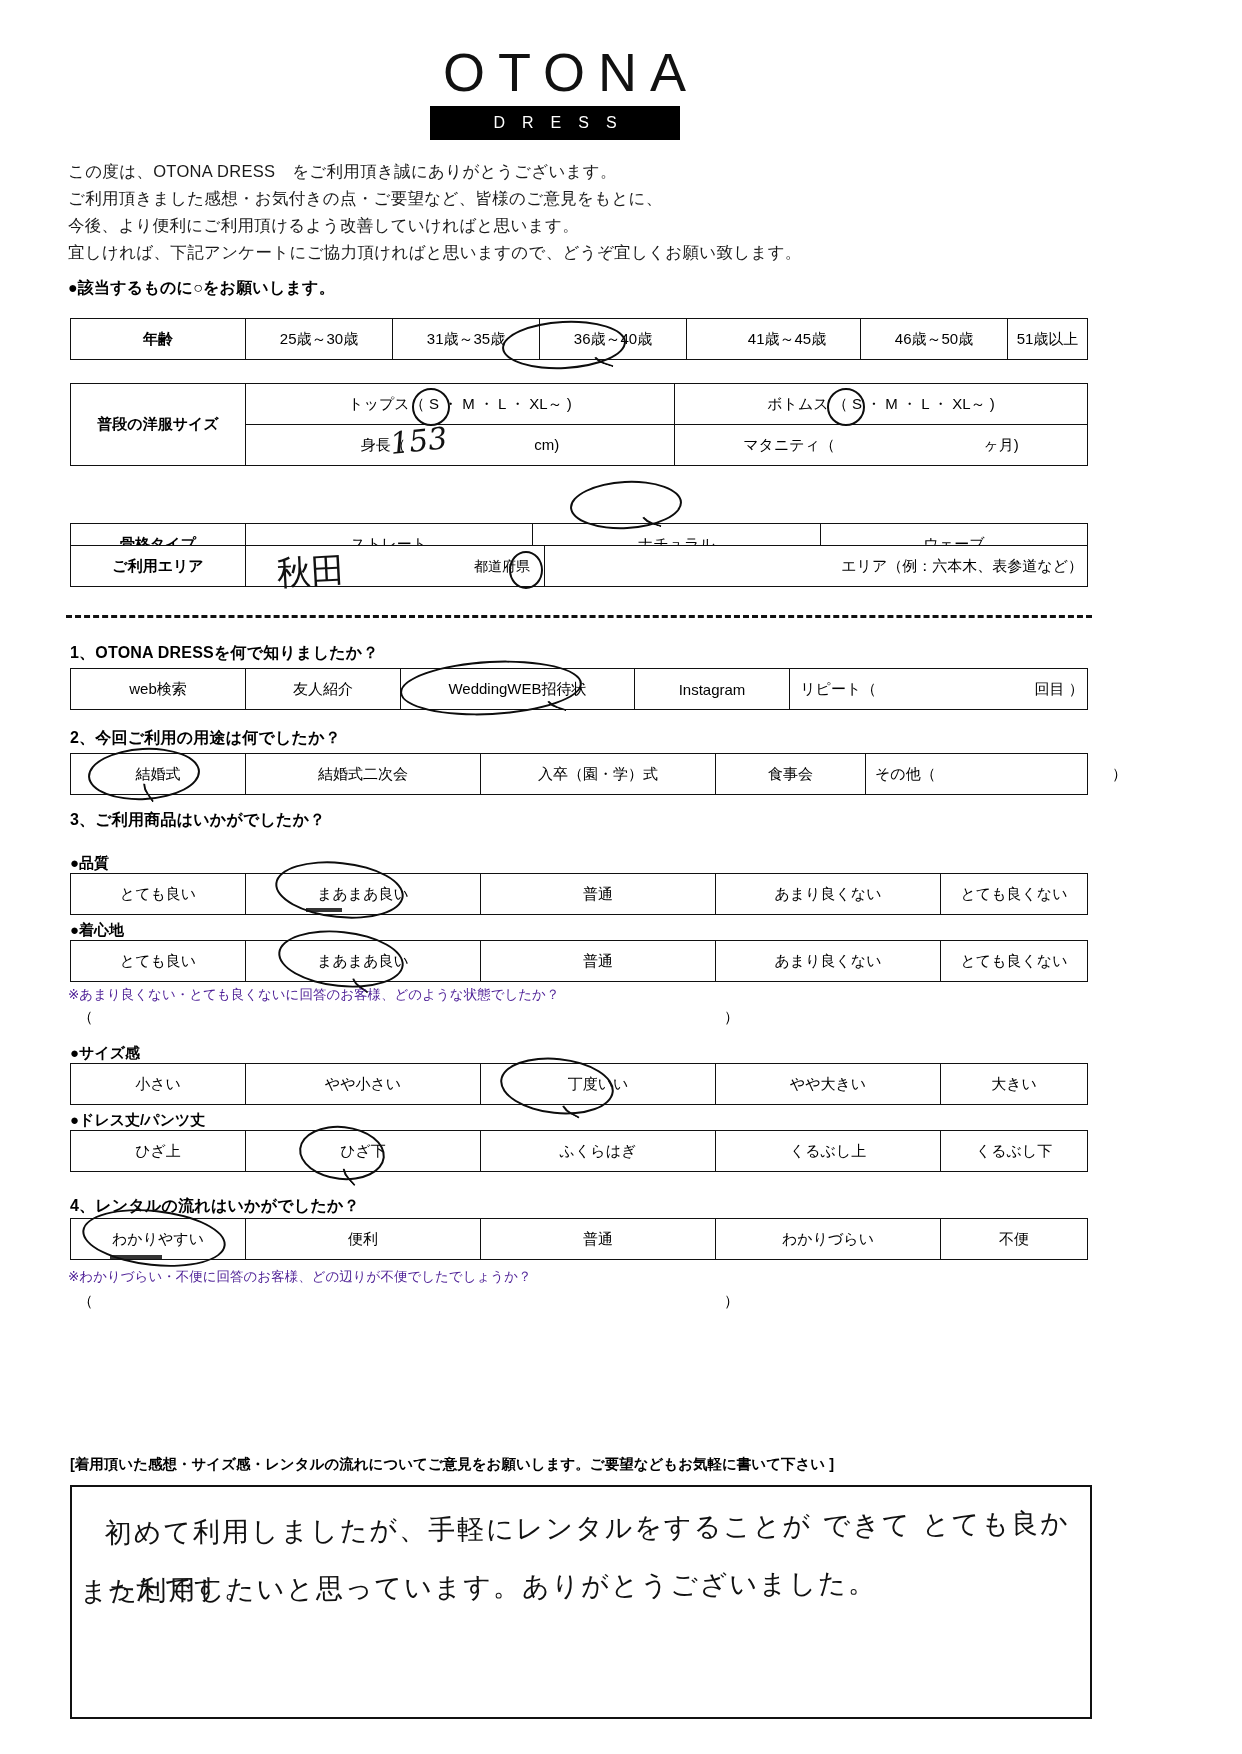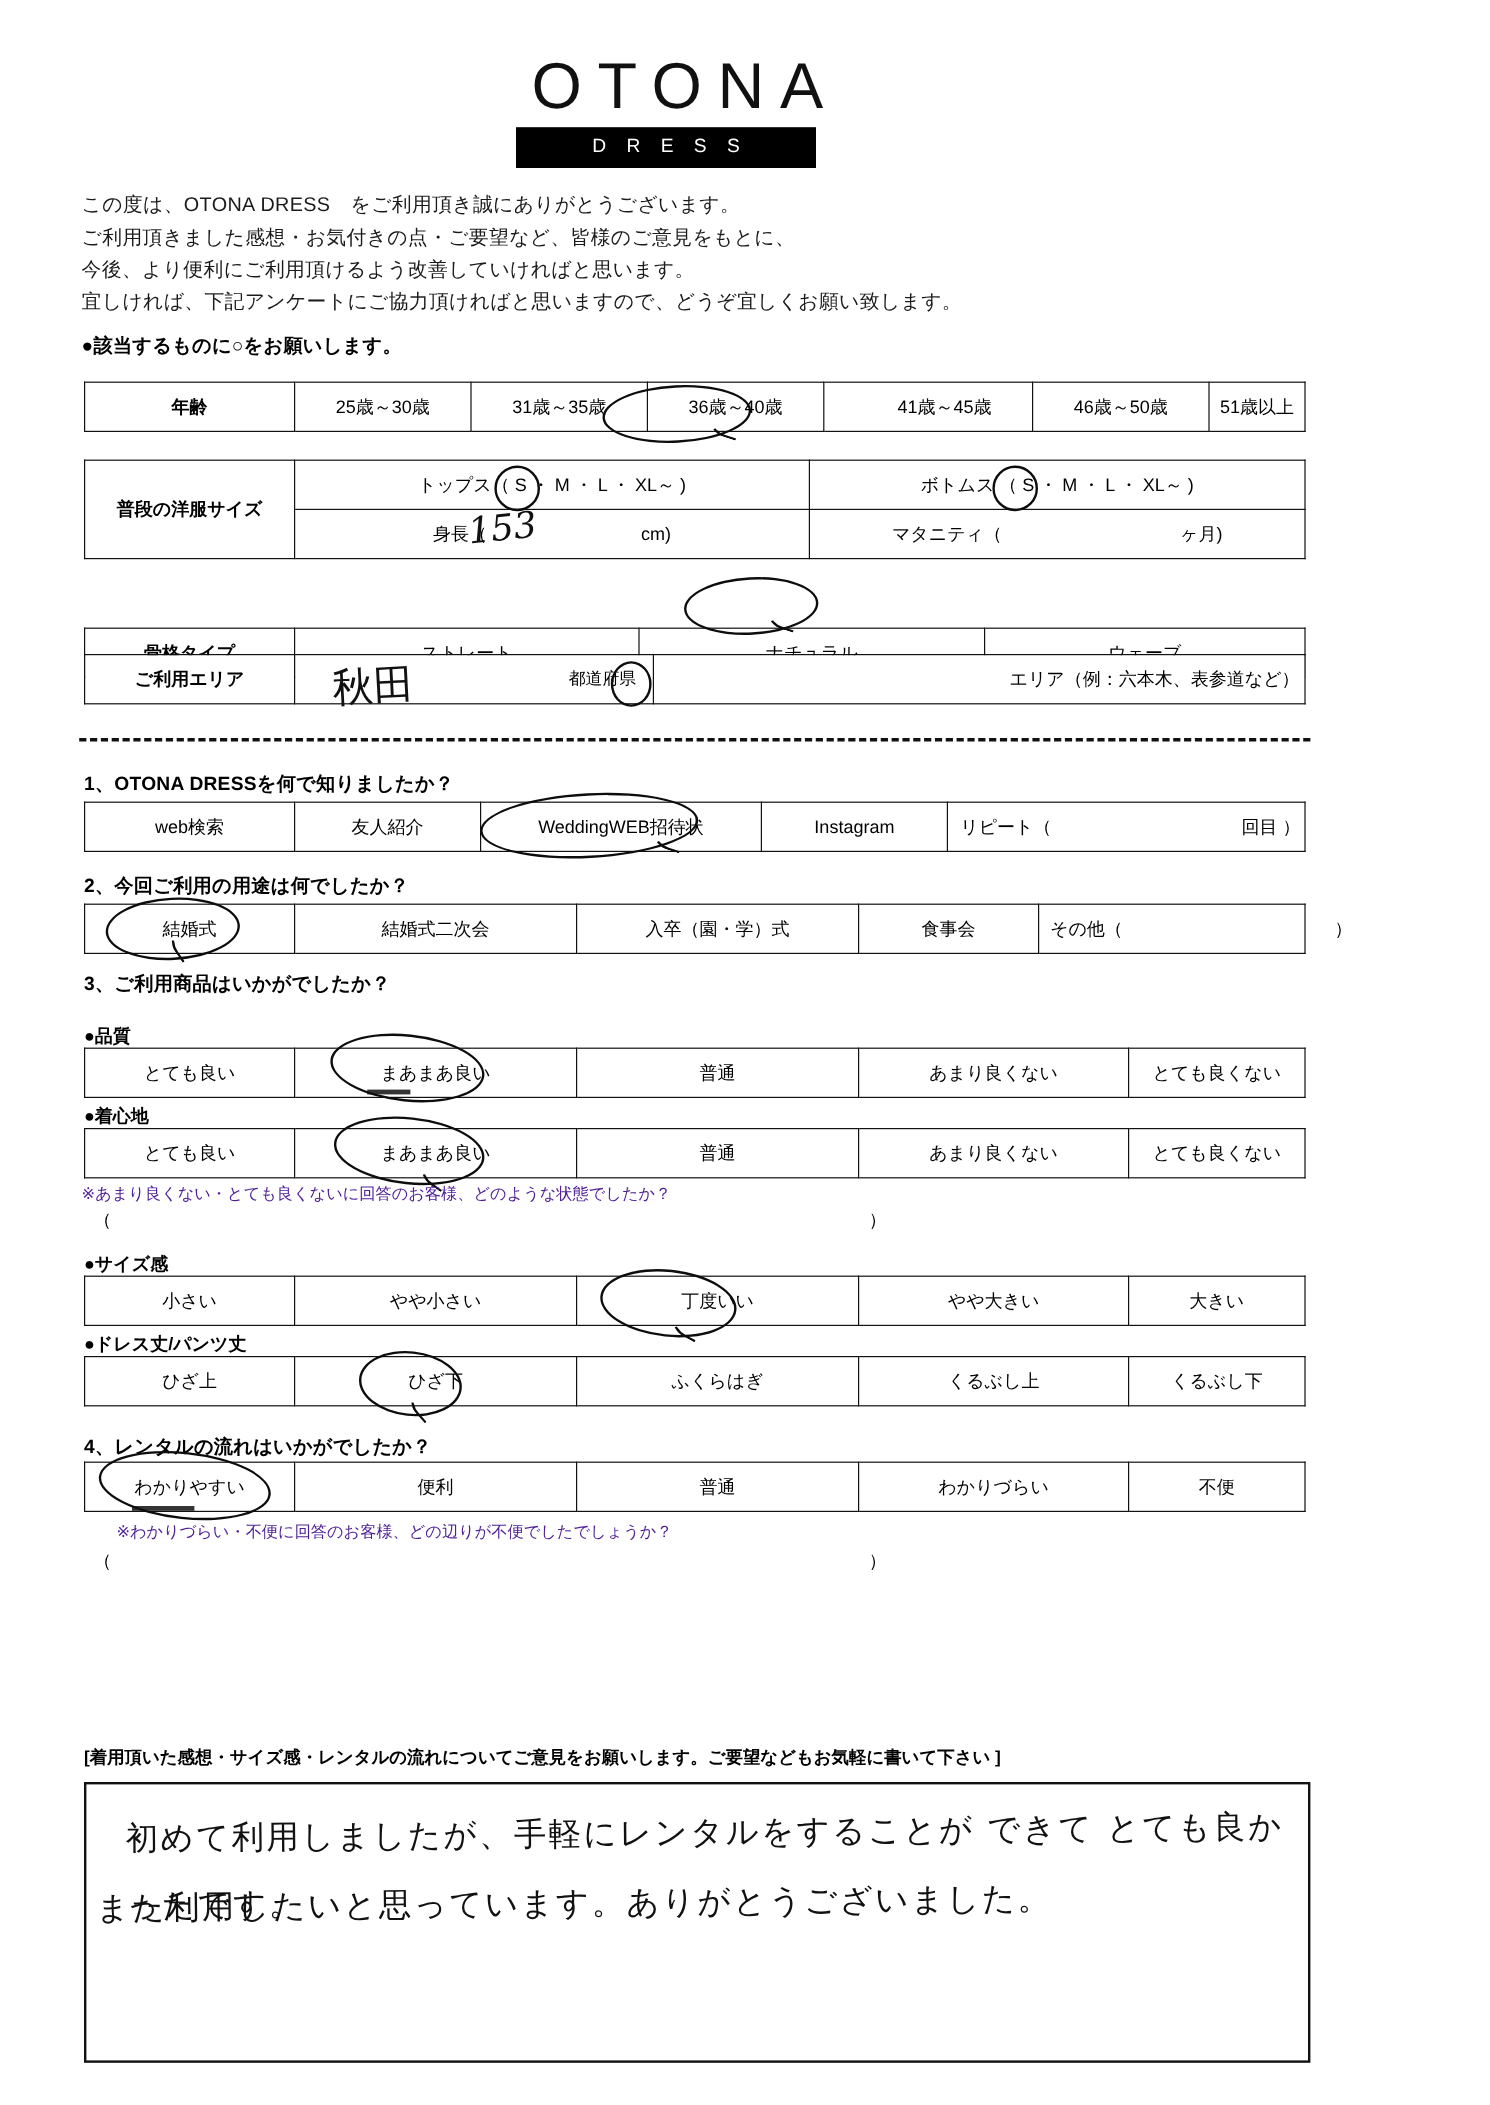--- a/index.html
+++ b/index.html
@@ -386,21 +386,21 @@
       <td style="width:230px;">便利</td>
       <td style="width:230px;">普通</td>
       <td style="width:220px;">わかりづらい</td>
       <td>不便</td>
     </tr>
   </tbody>
     </table>
   <div class="ellipse tilt2" style="left:82px; top:1210px; width:140px; height:52px;"></div>
   <div class="smudge" style="left:110px; top:1255px; width:52px; height:4px;"></div>
 
-  <div class="note" style="left:68px; top:1268px;margin-left:29px;">※わかりづらい・不便に回答のお客様、どの辺りが不便でしたでしょうか？</div>
+  <div class="note" style="left:68px; top:1268px;">※わかりづらい・不便に回答のお客様、どの辺りが不便でしたでしょうか？</div>
   <div class="paren" style="left:78px; top:1292px;">（</div>
   <div class="paren" style="left:724px; top:1292px;">）</div>
 
   <div class="comment-label">[着用頂いた感想・サイズ感・レンタルの流れについてご意見をお願いします。ご要望などもお気軽に書いて下さい ]</div>
   <div class="commentbox"></div>
   <div class="hw-text" style="left:105px; top:1500px; width:980px;">初めて利用しましたが、手軽にレンタルをすることが できて とても良かったです。</div>
   <div class="hw-text" style="left:80px; top:1558px; width:980px;">また利用したいと思っています。ありがとうございました。</div>
 
 </div>
 

